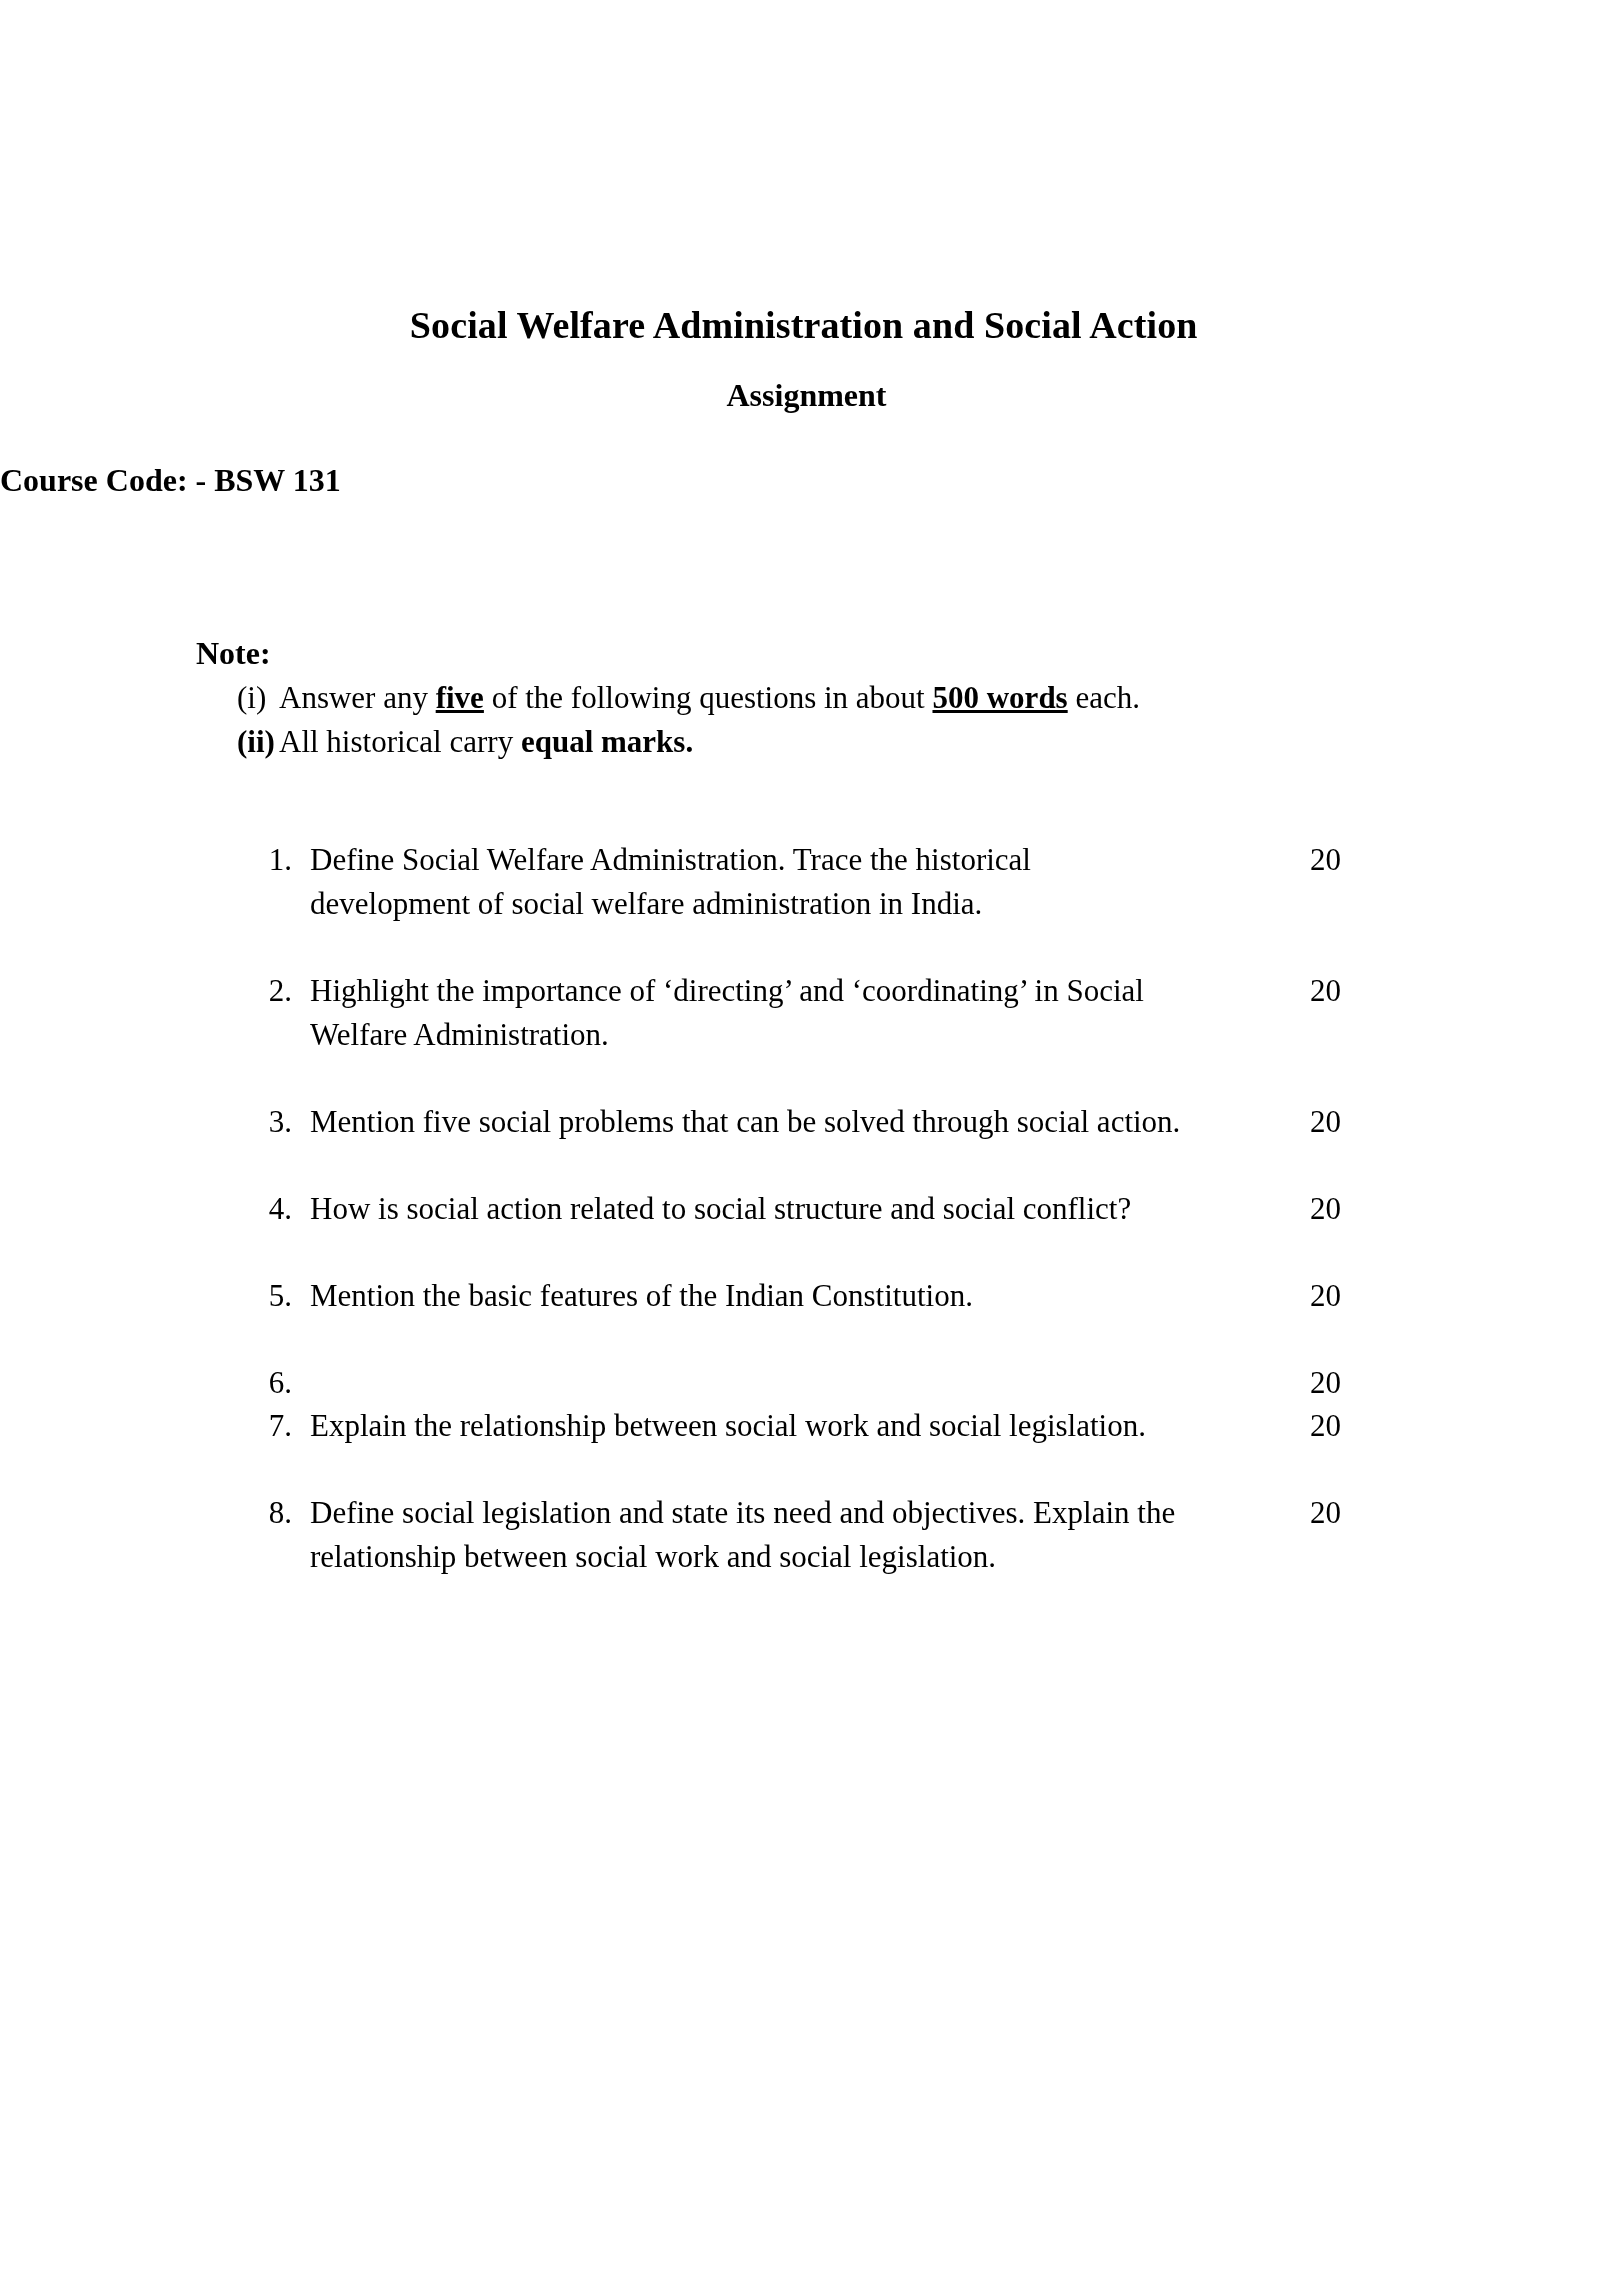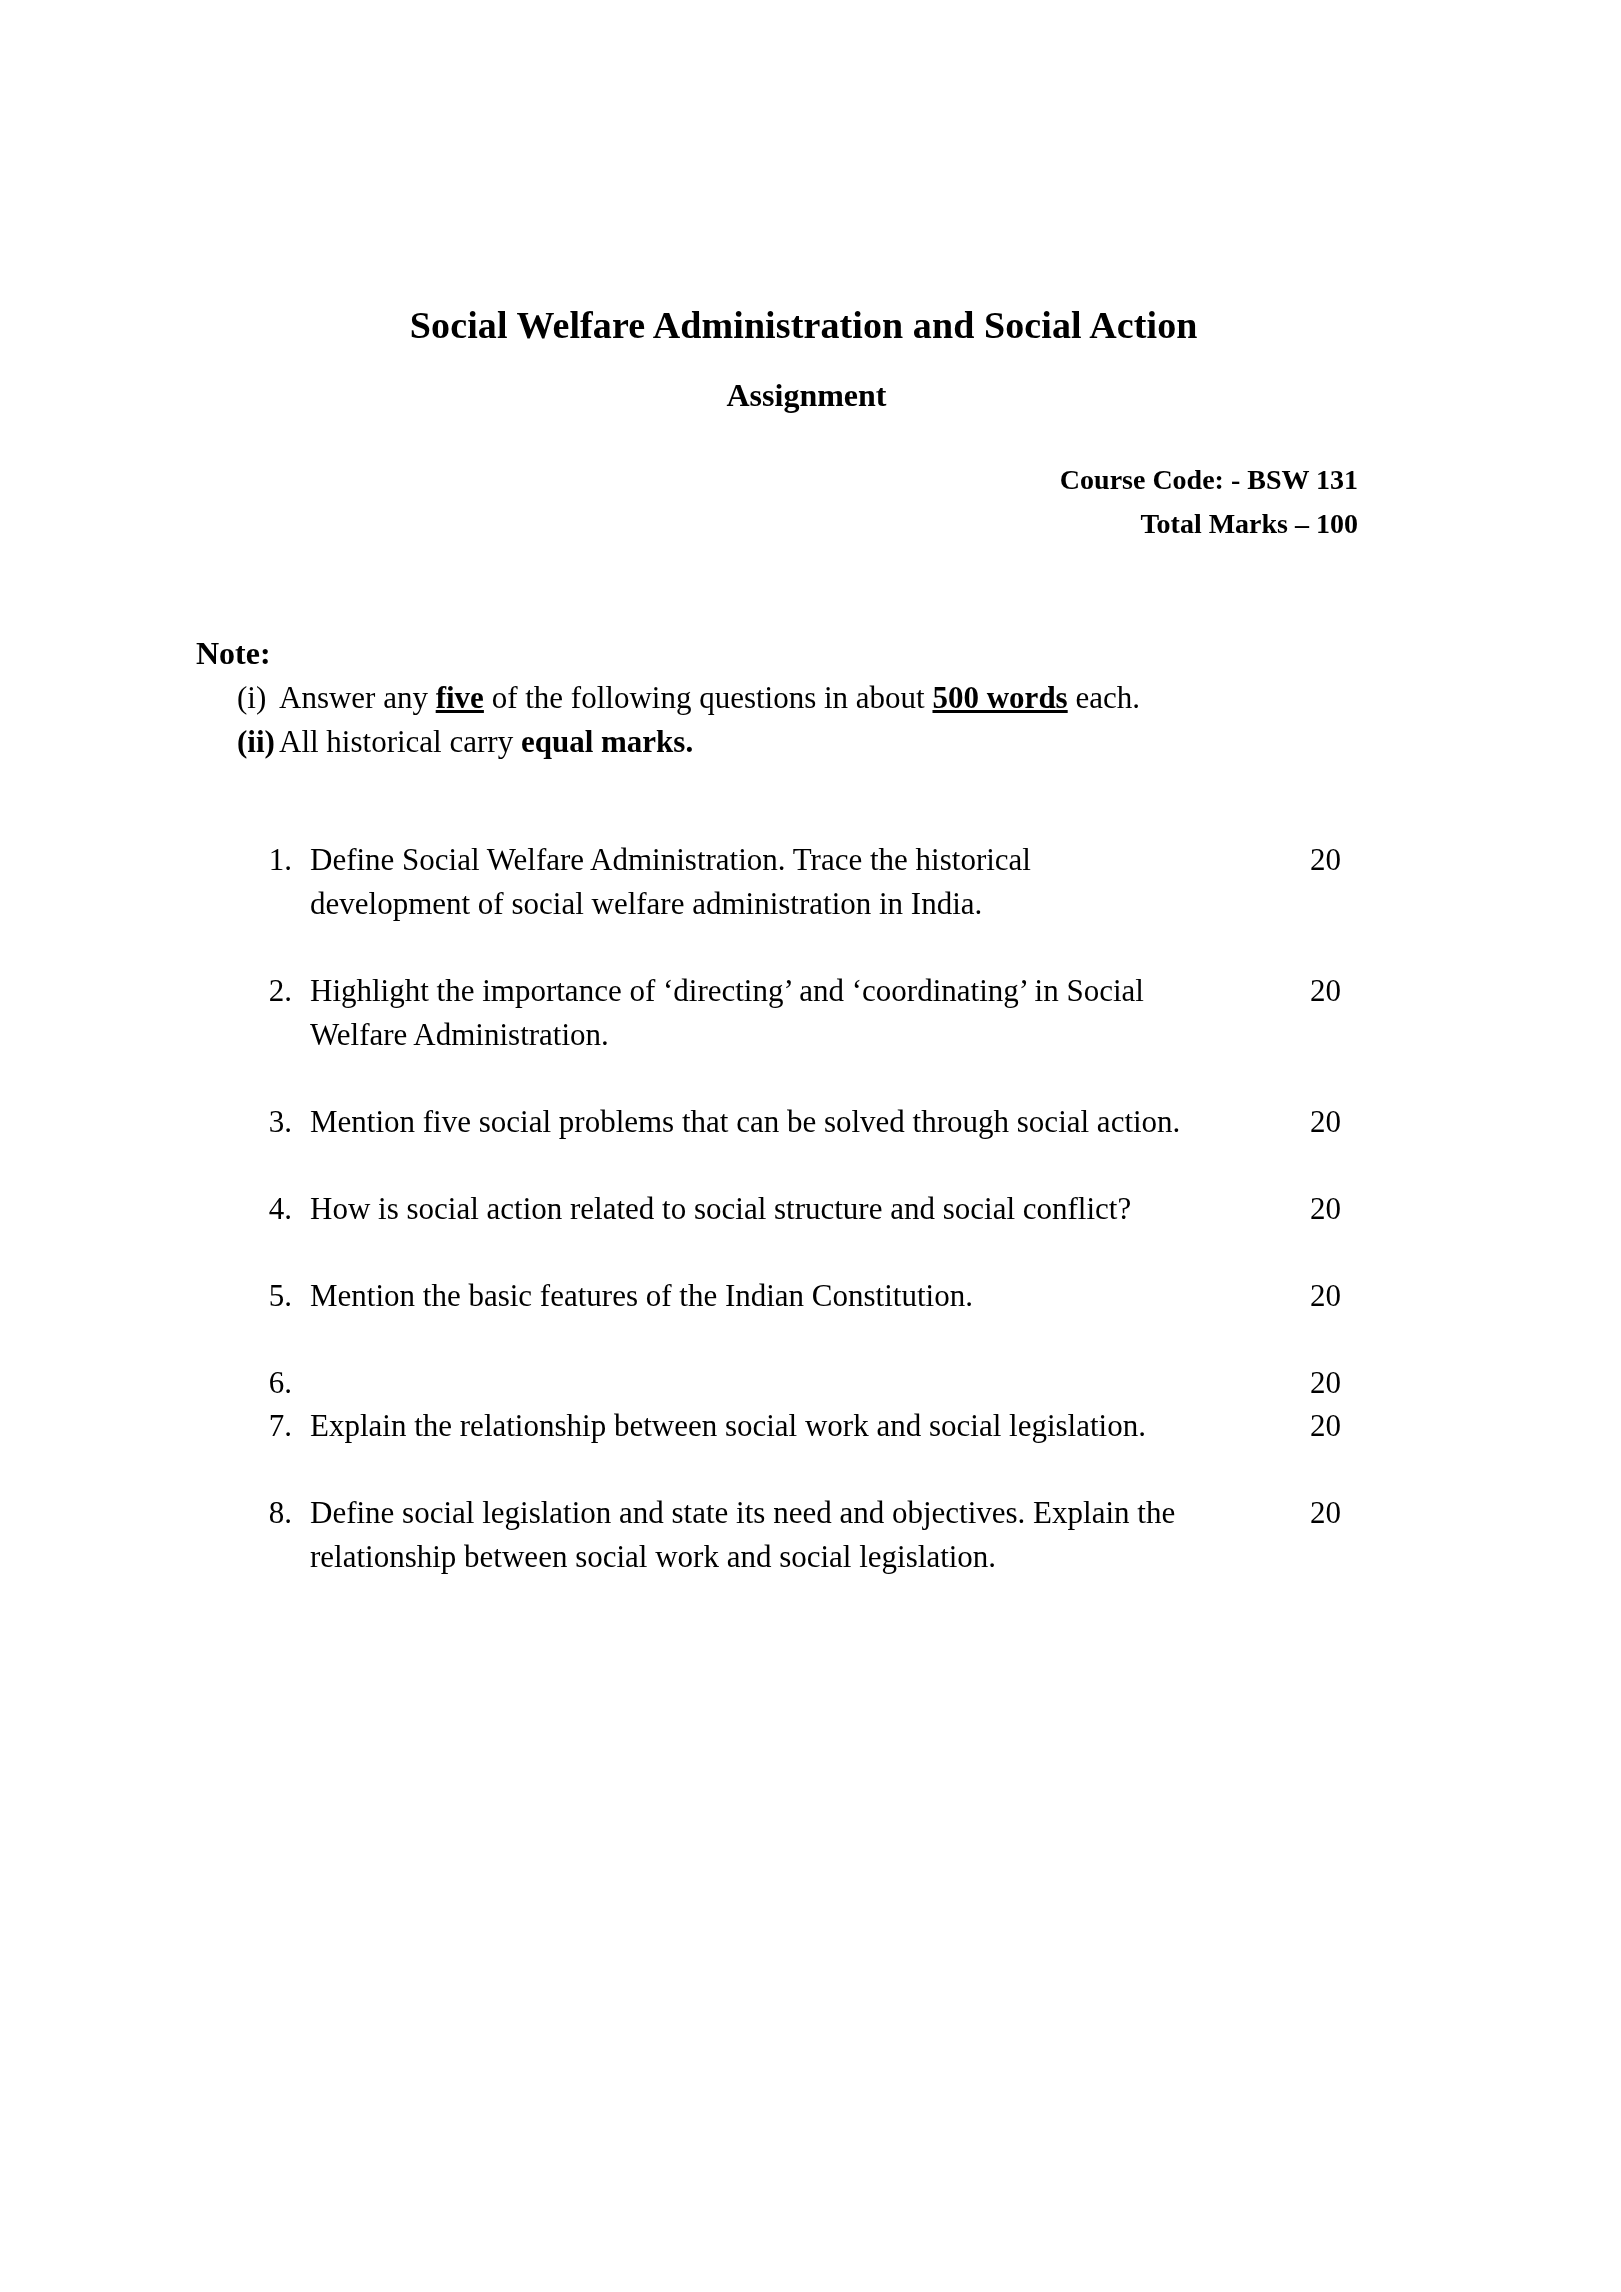--- a/index.html
+++ b/index.html
@@ -52,22 +52,21 @@
     line-height: 41px;
     padding-right: 8px;
     box-sizing: border-box;
   }
 
   .meta-block {
     position: absolute;
     top: 458px;
     left: 0;
     width: 1358px;
-    text-align: right;
-    font-size: 28px;
+    font-size: 32px;
     font-weight: bold;
     line-height: 44px;
   }
 
   
   .note-label {
     position: absolute;
     top: 633px;
     left: 196px;
     font-size: 32px;
@@ -153,21 +152,20 @@
 <body>
 
 <div class="page">
 
   <h1 class="doc-title">Social Welfare Administration and Social Action</h1>
 
   <div class="doc-subtitle">Assignment</div>
 
   <div class="meta-block">
     <div>Course Code: - BSW 131</div>
-    <div>Total Marks – 100</div>
   </div>
 
   <div class="note-label">Note:</div>
 
   <div class="note-list" id="note-list">
       <div class="note-row">
         <span class="note-marker">(i)</span>
         <span class="note-text"><span>Answer any </span><span class="u-bold-underline">five</span><span> of the following questions in about </span><span class="u-bold-underline">500 words</span><span> each.</span></span>
       </div>
       <div class="note-row">

